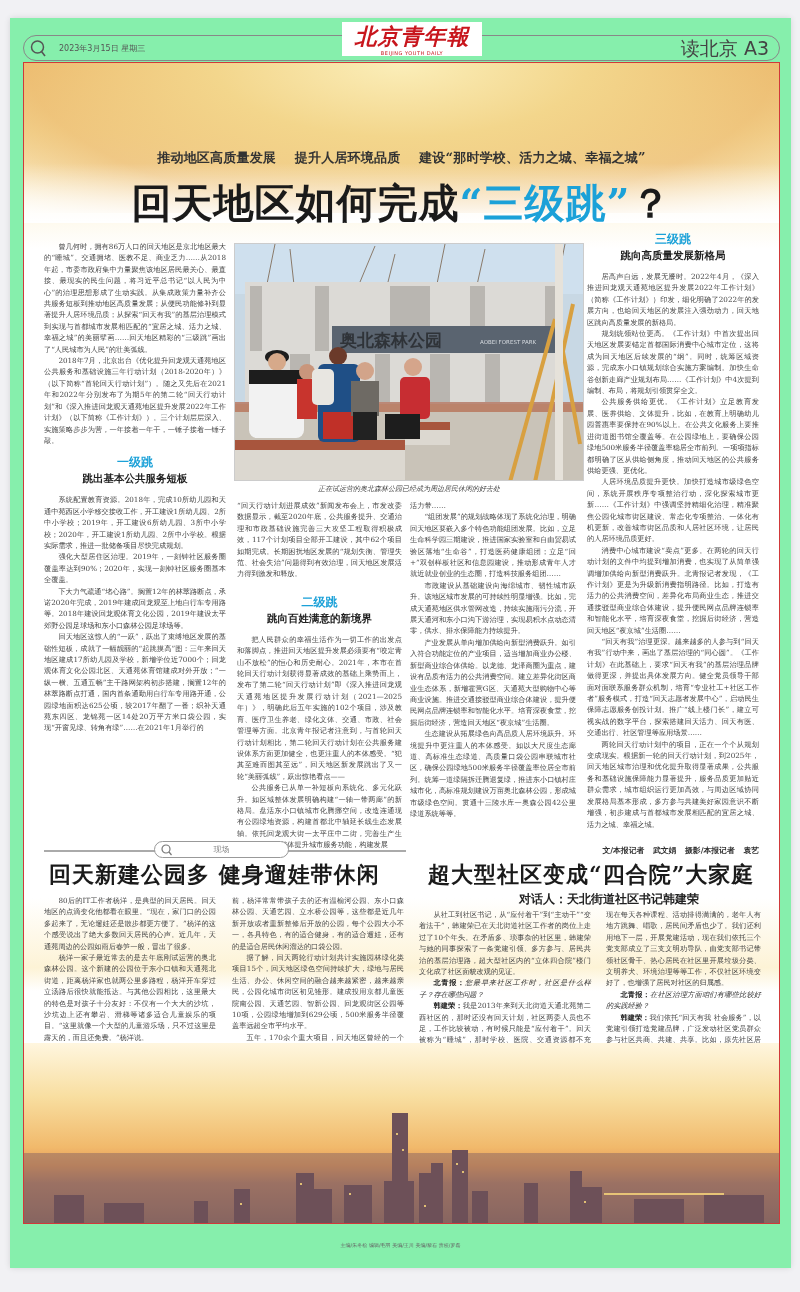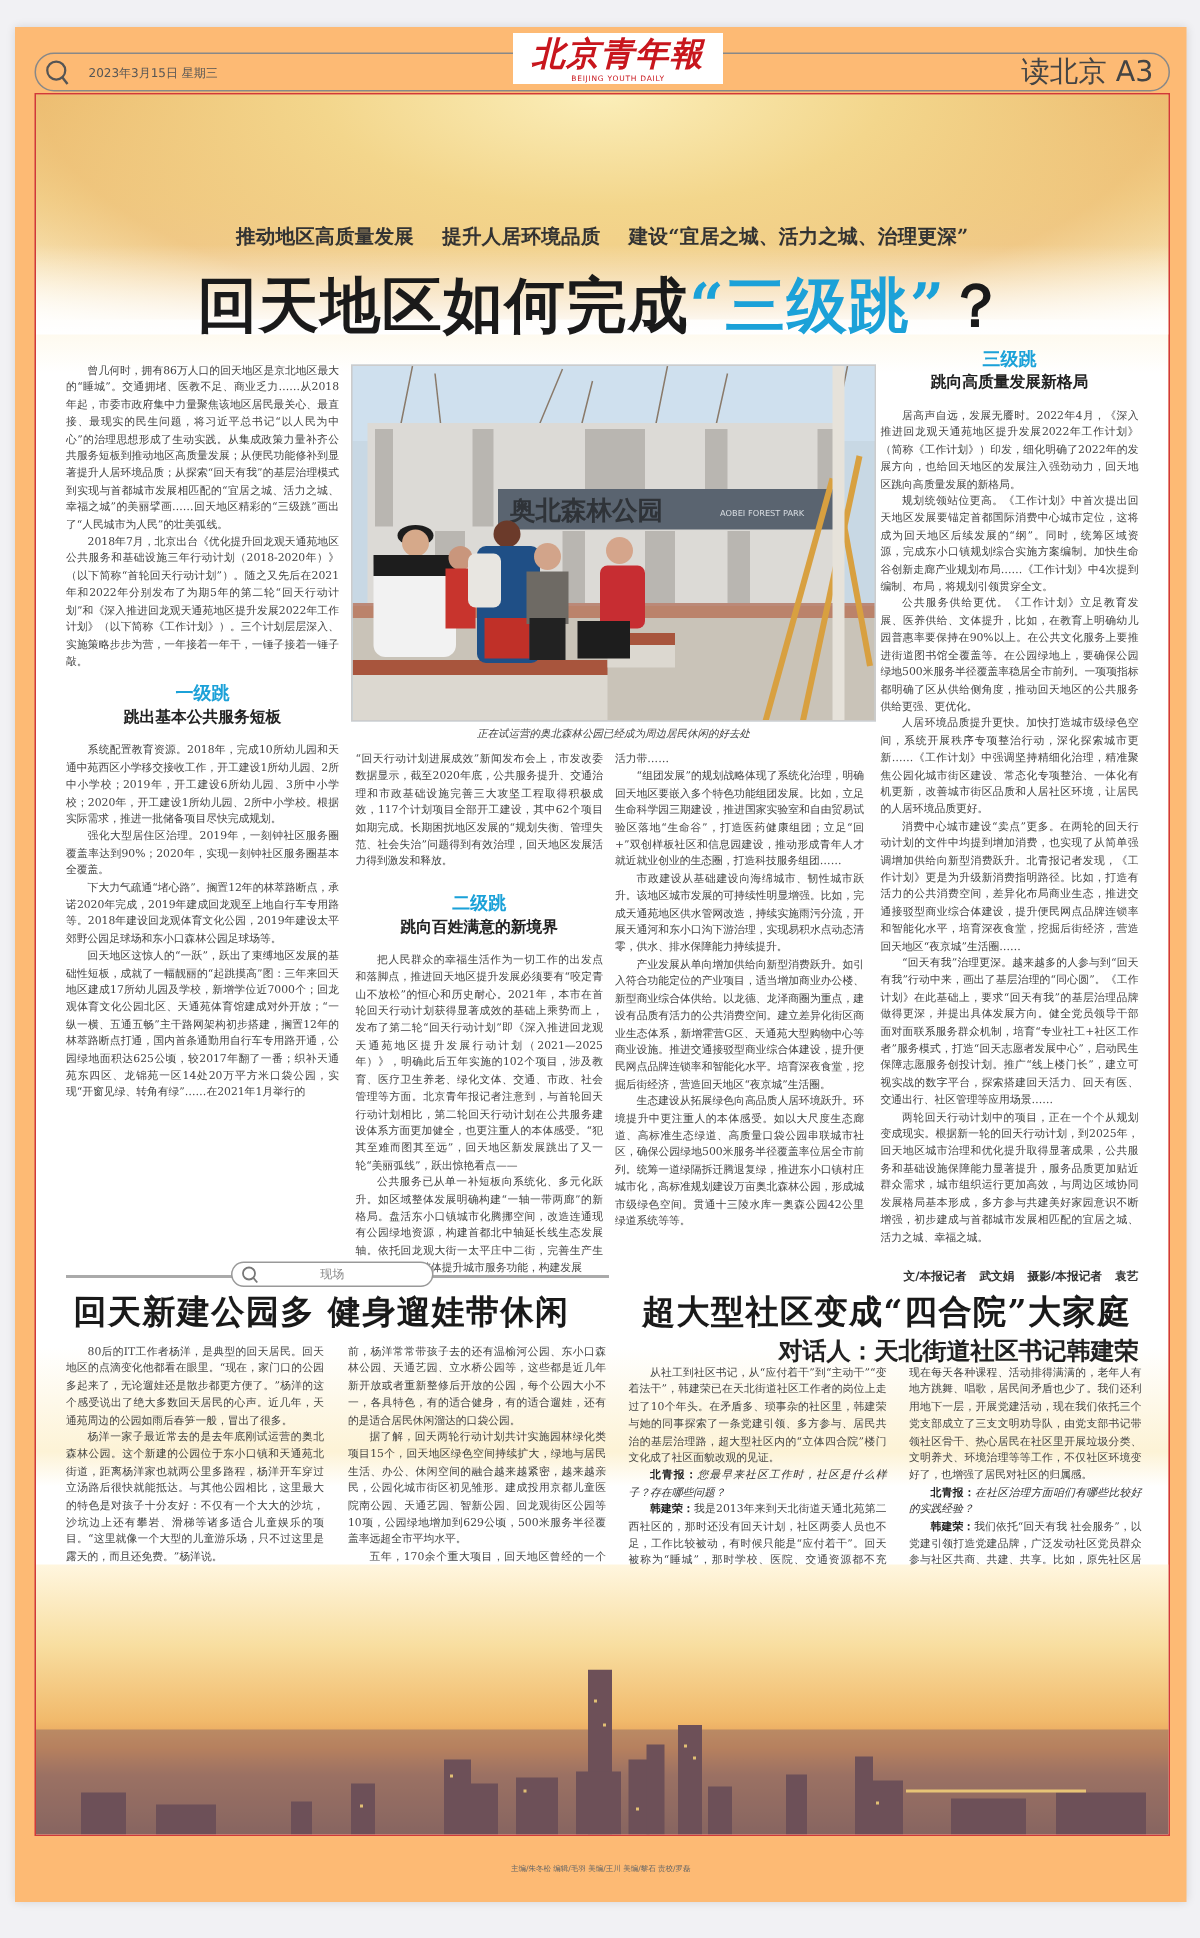--- a/index.html
+++ b/index.html
@@ -1,20 +1,20 @@
 <!DOCTYPE html>
 <html><head>
 <meta charset="utf-8">
 <style>
   * { box-sizing: border-box; margin: 0; padding: 0; }
   html, body { width: 800px; height: 1292px; background: #f1f1f4; overflow: hidden; }
   body { font-family: "DejaVu Serif", "Liberation Serif", serif; color: #333; }
   .page {
     position: absolute; left: 10px; top: 18px; width: 781px; height: 1250px;
-    background: #fdba74; box-shadow: 0 0 6px rgba(0,0,0,0.12);
+    background: #86efac; box-shadow: 0 0 6px rgba(0,0,0,0.12);
   }
   
   .masthead {
     position: absolute; left: 13px; top: 17px; width: 757px; height: 26px;
     border: 1.5px solid #888; border-radius: 13px;
   }
   .search-icon { position: absolute; left: 6px; top: 3px; width: 16px; height: 18px; }
   .date { position: absolute; left: 35px; top: 7px; font-size: 8px; color: #555; font-family: "DejaVu Sans", sans-serif; }
   .logo { position: absolute; left: 318px; top: -14px; width: 140px; text-align: center; background: #fff; }
   .logo-cn { font-size: 22px; color: #c8161d; font-weight: bold; font-style: italic; letter-spacing: 1px; font-family: "DejaVu Serif", serif; line-height: 28px; }
@@ -52,21 +52,21 @@
   .photo { position: absolute; left: 210px; top: 180px; width: 350px; height: 238px; overflow: hidden; border: 1px solid #ccc; background: #c8d8e4; }
   .caption { position: absolute; left: 210px; top: 421px; width: 350px; text-align: center; font-size: 7px; color: #444; font-style: italic; }
 
   .divider { position: absolute; height: 18px; }
   .divider .line { position: absolute; top: 9px; height: 1.5px; background: #aaa; }
   .divider .pill { position: absolute; top: 0; height: 17px; border: 1.2px solid #999; border-radius: 9px; background: #fff; }
   .divider .pill .q { position: absolute; left: 6px; top: 2px; width: 11px; height: 12px; }
   .divider .pill .t { position: absolute; left: 0; right: 0; top: 2px; text-align: center; font-size: 8px; color: #888; font-family: "DejaVu Sans", sans-serif; }
 
   .h2 { position: absolute; font-size: 22px; font-weight: bold; color: #1a1a1a; letter-spacing: 1px; }
-  .h2sub { position: absolute; font-size: 16px; font-weight: bold; color: #222; }
+  .h2sub { position: absolute; font-size: 12px; font-weight: bold; color: #222; }
 
   .qa b { color: #222; }
   .qa i { font-style: italic; color: #333; }
 
   .skyline { position: absolute; left: 0; bottom: 0; width: 100%; height: 180px;
     background: linear-gradient(180deg, #fff6df 0%, #f8dea0 30%, #f1b96b 58%, #e59a58 68%, #a97863 78%, #7d5e5c 100%); }
   .skyline svg { position: absolute; left: 0; bottom: 0; }
   .footer { position: absolute; left: 0; width: 100%; top: 1224px; text-align: center; font-size: 5px; color: #666; font-family: "DejaVu Sans", sans-serif; }
 </style>
 </head>
@@ -88,21 +88,21 @@
   </div>
 
   <div class="frame">
     <div class="top-glow"></div>
     <div class="top-fade"></div>
 
 
     <div class="deck">
       <span>推动地区高质量发展</span>
       <span>提升人居环境品质</span>
-      <span>建设“宜居之城、活力之城、治理更深”</span>
+      <span>建设“那时学校、活力之城、幸福之城”</span>
     </div>
     <div class="headline">
       <span>回天地区如何完成</span><span class="hl">“三级跳”</span><span>？</span>
     </div>
 
     <div class="col" style="left:20px; top:178px; width:182px;">
       <p>曾几何时，拥有86万人口的回天地区是京北地区最大的“睡城”。交通拥堵、医教不足、商业乏力……从2018年起，市委市政府集中力量聚焦该地区居民最关心、最直接、最现实的民生问题，将习近平总书记“以人民为中心”的治理思想形成了生动实践。从集成政策力量补齐公共服务短板到推动地区高质量发展；从便民功能修补到显著提升人居环境品质；从探索“回天有我”的基层治理模式到实现与首都城市发展相匹配的“宜居之城、活力之城、幸福之城”的美丽擘画……回天地区精彩的“三级跳”画出了“人民城市为人民”的壮美弧线。</p>
       <p>2018年7月，北京出台《优化提升回龙观天通苑地区公共服务和基础设施三年行动计划（2018-2020年）》（以下简称“首轮回天行动计划”）。随之又先后在2021年和2022年分别发布了为期5年的第二轮“回天行动计划”和《深入推进回龙观天通苑地区提升发展2022年工作计划》（以下简称《工作计划》）。三个计划层层深入、实施策略步步为营，一年接着一年干，一锤子接着一锤子敲。</p>
       <div class="sub-kicker">一级跳</div>
       <div class="sub-title">跳出基本公共服务短板</div>

